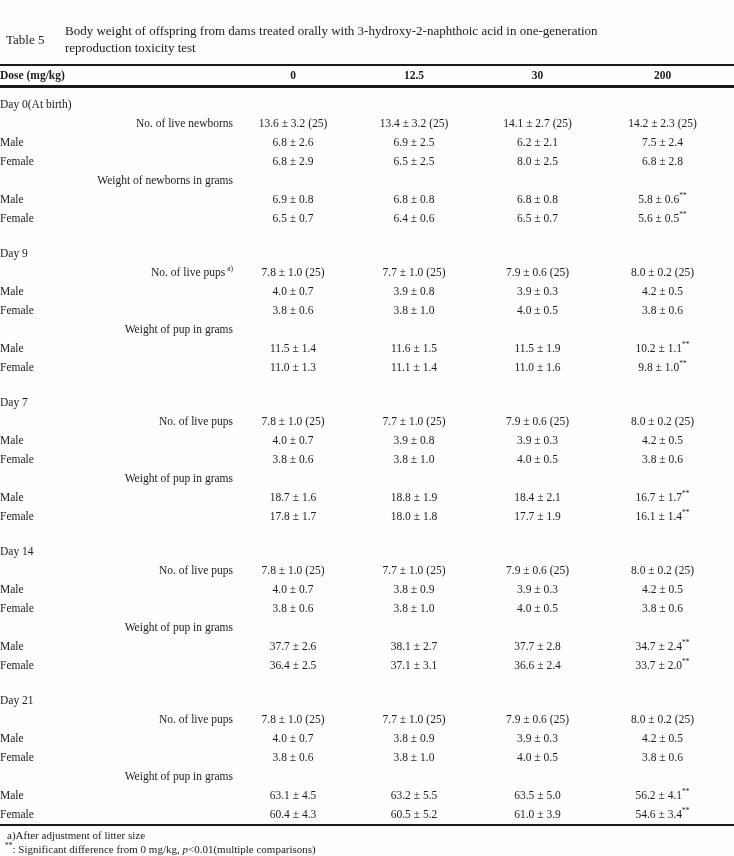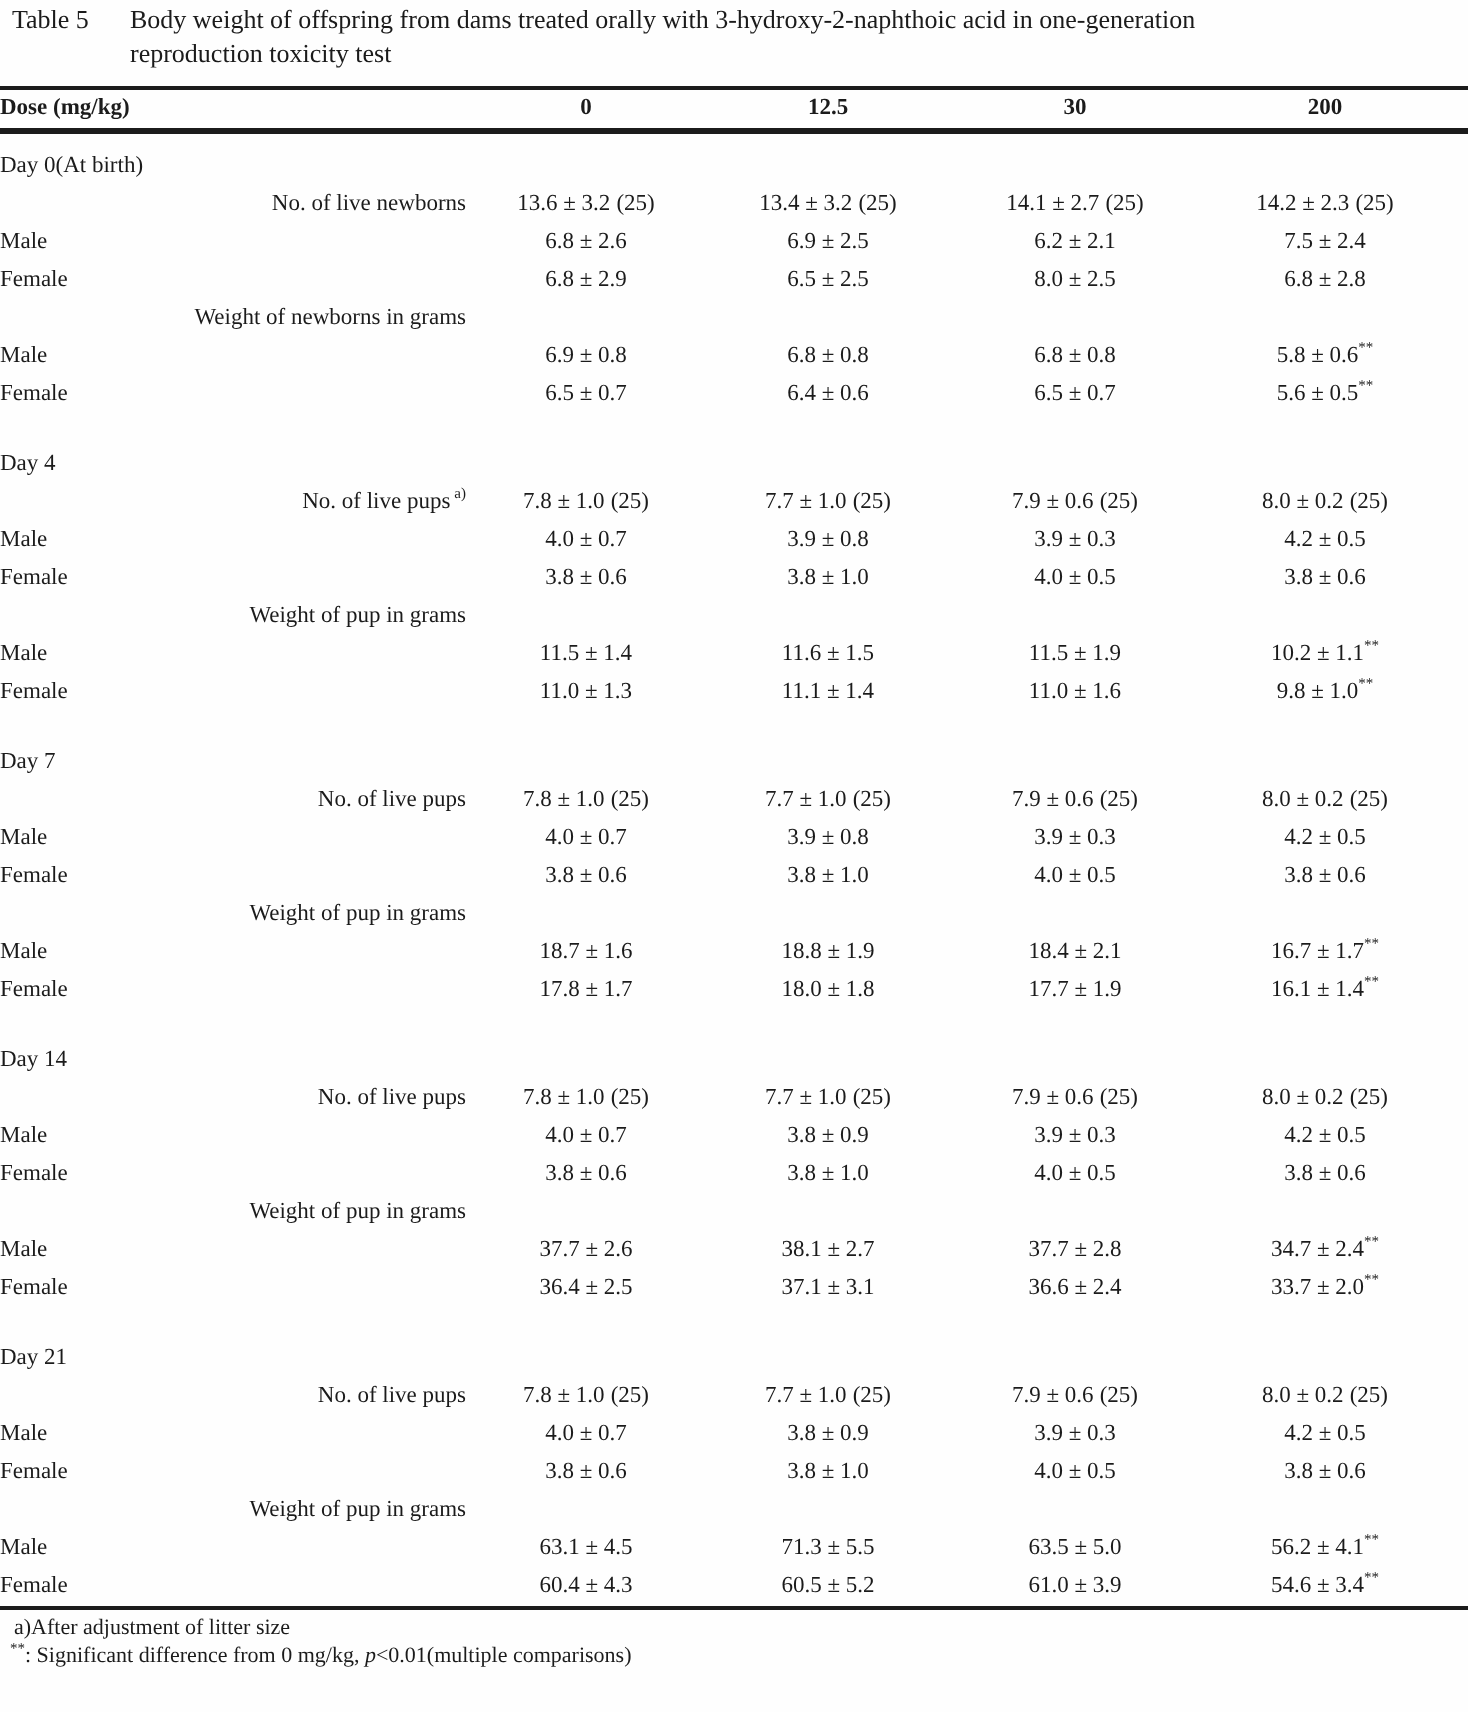--- a/index.html
+++ b/index.html
@@ -6,22 +6,22 @@
   body {
     width:734px; height:856px;
     background:#fefefe; color:#1b1b1b;
     font-family:"Liberation Serif", "DejaVu Serif", serif;
     overflow:hidden;
   }
   .page { position:relative; width:734px; height:856px; }
 
   
   .title-block {
-    display:flex; align-items:flex-start;
-    padding:1px 28px 0 6px;
+    display:flex; align-items:center;
+    padding:22px 28px 0 6px;
     height:34px; margin-bottom:8px;
     font-size:13px; line-height:17px;
   }
   .title-label { flex:0 0 59px; }
   .title-text { flex:1; }
 
   
   table.data {
     width:734px; border-collapse:collapse; table-layout:fixed;
     border-top:2px solid #1b1b1b;
@@ -134,21 +134,21 @@
           <td class="val"><span>6.5 ± 0.7</span></td>
           <td class="val"><span>6.4 ± 0.6</span></td>
           <td class="val"><span>6.5 ± 0.7</span></td>
           <td class="val"><span>5.6 ± 0.5</span><sup class="sg">**</sup></td>
           <td></td>
         </tr>
         <tr class="sp">
           <td colspan="6"></td>
         </tr>
         <tr>
-          <td colspan="6" class="lbl sec">Day 4</td>
+          <td colspan="6" class="lbl sec">Day 9</td>
         </tr>
         <tr>
           <td class="lbl ind1">No. of live pups<sup class="la">a)</sup></td>
           <td class="val"><span>7.8 ± 1.0</span><span class="count">(25)</span></td>
           <td class="val"><span>7.7 ± 1.0</span><span class="count">(25)</span></td>
           <td class="val"><span>7.9 ± 0.6</span><span class="count">(25)</span></td>
           <td class="val"><span>8.0 ± 0.2</span><span class="count">(25)</span></td>
           <td></td>
         </tr>
         <tr>
@@ -333,21 +333,21 @@
           <td class="lbl ind1">Weight of pup in grams</td>
           <td></td>
           <td></td>
           <td></td>
           <td></td>
           <td></td>
         </tr>
         <tr>
           <td class="lbl ind2">Male</td>
           <td class="val"><span>63.1 ± 4.5</span></td>
-          <td class="val"><span>71.3 ± 5.5</span></td>
+          <td class="val"><span>63.2 ± 5.5</span></td>
           <td class="val"><span>63.5 ± 5.0</span></td>
           <td class="val"><span>56.2 ± 4.1</span><sup class="sg">**</sup></td>
           <td></td>
         </tr>
         <tr>
           <td class="lbl ind2">Female</td>
           <td class="val"><span>60.4 ± 4.3</span></td>
           <td class="val"><span>60.5 ± 5.2</span></td>
           <td class="val"><span>61.0 ± 3.9</span></td>
           <td class="val"><span>54.6 ± 3.4</span><sup class="sg">**</sup></td>

